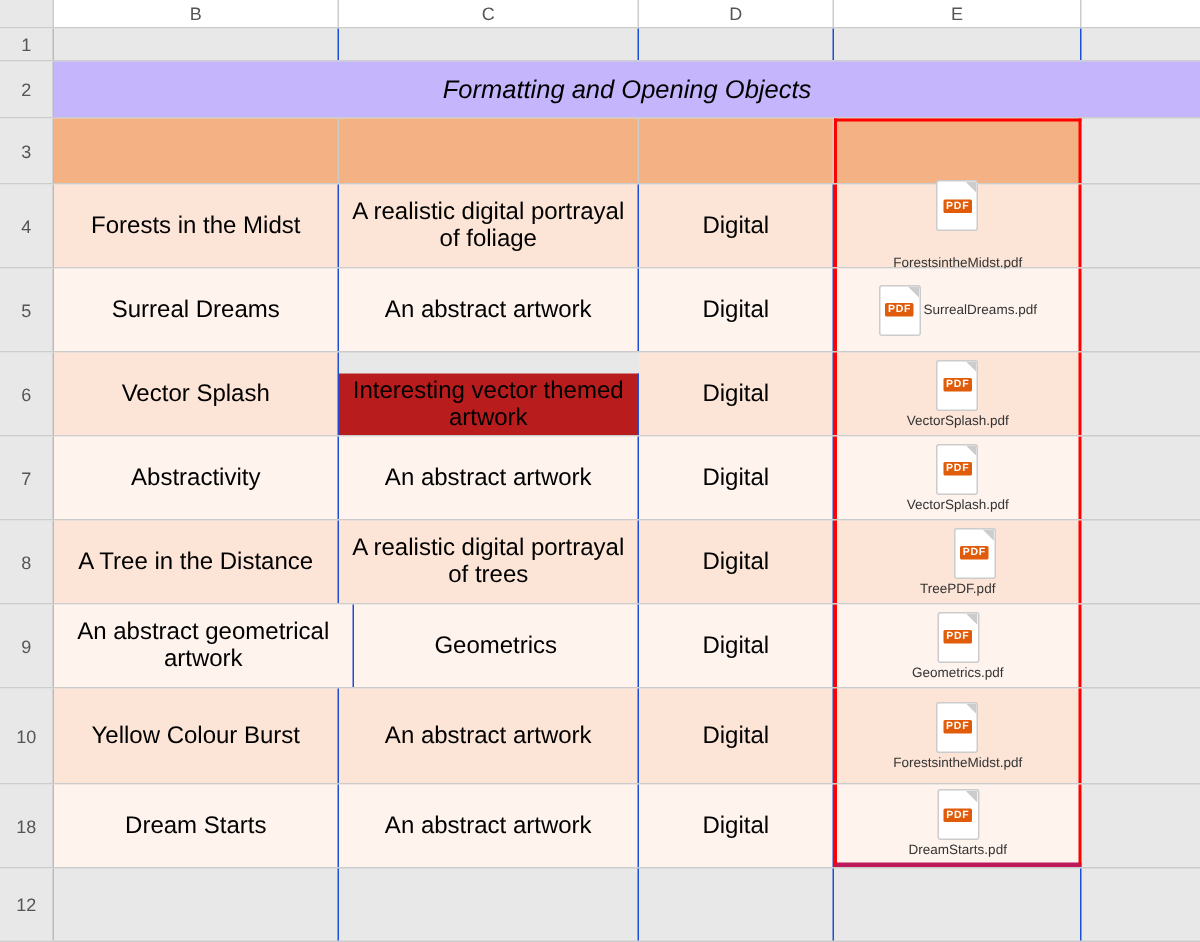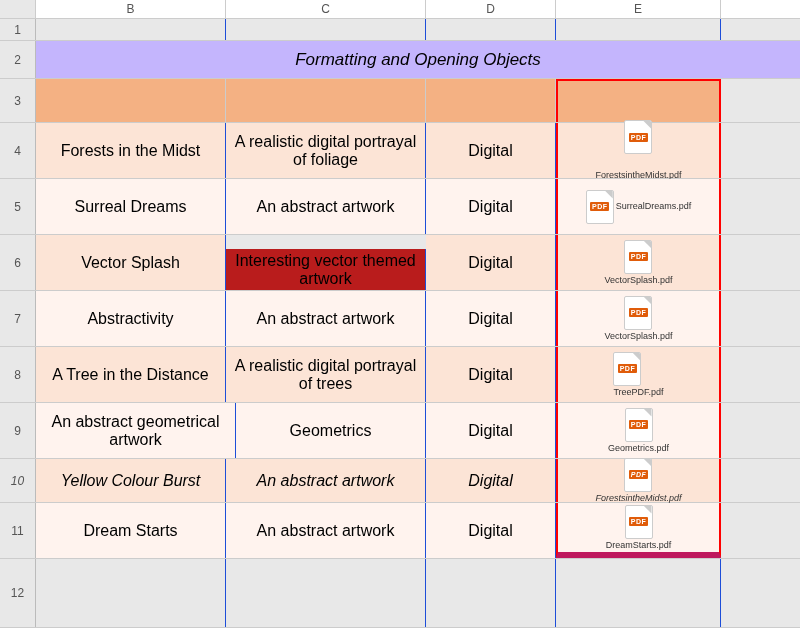--- a/index.html
+++ b/index.html
@@ -85,21 +85,21 @@
     .artwork-header-col {
       border-left: 2px solid red;
       border-top: 2px solid red;
       border-right: 2px solid red;
     }
     .artwork-data-col {
       border-left: 2px solid red;
       border-right: 2px solid red;
     }
     .last-artwork-col {
-      border-bottom: 6px solid #be185d;
+      border-bottom: 3px solid #be185d;
     }
 
     .pdf-icon-cell {
       flex-direction: column;
       gap: 2px;
       font-size: 10px;
       color: #333;
     }
     .pdf-icon-body {
       width: 28px;
@@ -246,21 +246,21 @@
             <div class="pdf-filename">VectorSplash.pdf</div>
           </div>
         </div>
       </div>
       <div class="spreadsheet-row row-even" style="height: 56px;">
         <div class="row-num">8</div>
         <div class="cell col-b" style="background: rgb(252, 228, 214);">A Tree in the Distance</div>
         <div class="cell col-c" style="background: rgb(252, 228, 214);">A realistic digital portrayal of trees</div>
         <div class="cell col-d" style="background: rgb(252, 228, 214);">Digital</div>
         <div class="cell col-e pdf-icon-cell artwork-data-col" style="background: rgb(252, 228, 214);">
-          <div style="display: flex; flex-direction: column; align-items: flex-start; gap: 2px;">
+          <div style="display: flex; flex-direction: column; align-items: flex-end; gap: 2px;">
             <div class="pdf-icon-body">
               <div class="pdf-icon-corner"></div>
               <div class="pdf-badge">PDF</div>
             </div>
             <div class="pdf-filename">TreePDF.pdf</div>
           </div>
         </div>
       </div>
       <div class="spreadsheet-row row-odd" style="height: 56px;">
         <div class="row-num">9</div>
@@ -270,37 +270,37 @@
         <div class="cell col-e pdf-icon-cell artwork-data-col" style="background: rgb(255, 243, 238);">
           <div style="display: flex; flex-direction: column; align-items: center; gap: 2px;">
             <div class="pdf-icon-body">
               <div class="pdf-icon-corner"></div>
               <div class="pdf-badge">PDF</div>
             </div>
             <div class="pdf-filename">Geometrics.pdf</div>
           </div>
         </div>
       </div>
-      <div class="spreadsheet-row row-even" style="height: 44px; font-style: italic;">
+      <div class="spreadsheet-row row-even" style="height: 64px;">
         <div class="row-num">10</div>
         <div class="cell col-b" style="background: rgb(252, 228, 214);">Yellow Colour Burst</div>
         <div class="cell col-c" style="background: rgb(252, 228, 214);">An abstract artwork</div>
         <div class="cell col-d" style="background: rgb(252, 228, 214);">Digital</div>
         <div class="cell col-e pdf-icon-cell artwork-data-col" style="background: rgb(252, 228, 214);">
           <div style="display: flex; flex-direction: column; align-items: center; gap: 2px;">
             <div class="pdf-icon-body">
               <div class="pdf-icon-corner"></div>
               <div class="pdf-badge">PDF</div>
             </div>
             <div class="pdf-filename">ForestsintheMidst.pdf</div>
           </div>
         </div>
       </div>
       <div class="spreadsheet-row row-odd" style="height: 56px;">
-        <div class="row-num">11</div>
+        <div class="row-num">18</div>
         <div class="cell col-b" style="background: rgb(255, 243, 238);">Dream Starts</div>
         <div class="cell col-c" style="background: rgb(255, 243, 238);">An abstract artwork</div>
         <div class="cell col-d" style="background: rgb(255, 243, 238);">Digital</div>
         <div class="cell col-e pdf-icon-cell artwork-data-col last-artwork-col" style="background: rgb(255, 243, 238);">
           <div style="display: flex; flex-direction: column; align-items: center; gap: 2px;">
             <div class="pdf-icon-body">
               <div class="pdf-icon-corner"></div>
               <div class="pdf-badge">PDF</div>
             </div>
             <div class="pdf-filename">DreamStarts.pdf</div>

